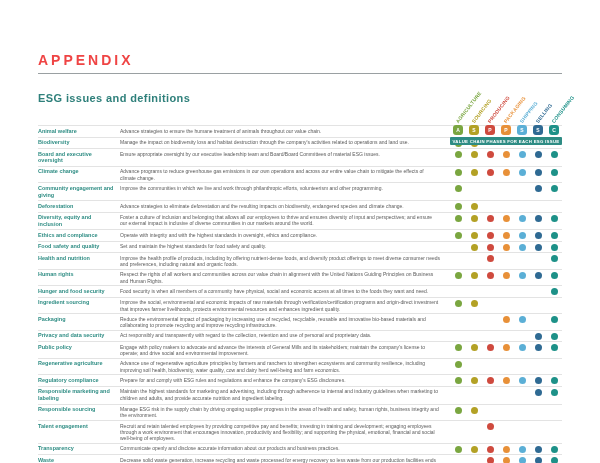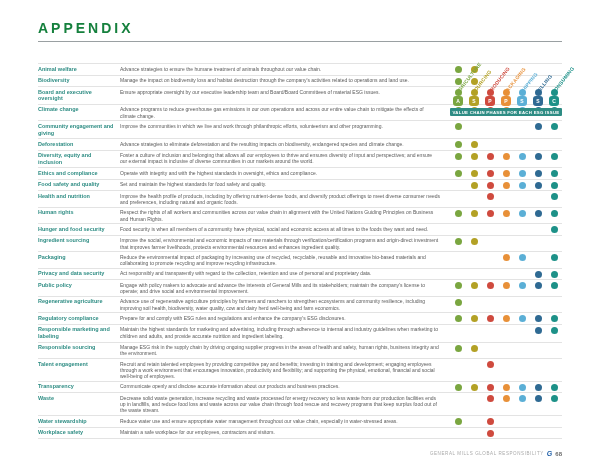--- a/index.html
+++ b/index.html
@@ -11,21 +11,22 @@
     overflow:hidden;
     position:relative;
   }
   .page { width:600px; height:463px; padding:0 38px; position:relative; }
 
   .appendix-title {
     padding-top:20px;
     font-size:14px;
     font-weight:700;
     letter-spacing:3px;
-    color:#15803d;
+    color:#ef4444;
+    margin-top:32px;
   }
   .top-rule { border:none; border-top:1px solid #9aa0a2; margin-top:5px; }
 
   .content { position:relative; }
 
   .section-title {
     margin-top:18px;
     font-size:11px;
     font-weight:700;
     letter-spacing:0.4px;
@@ -116,20 +117,21 @@
           <div class="vc-icon" style="background: rgb(179, 161, 37);">S</div>
           <div class="vc-icon" style="background: rgb(207, 74, 62);">P</div>
           <div class="vc-icon" style="background: rgb(232, 144, 56);">P</div>
           <div class="vc-icon" style="background: rgb(91, 175, 214);">S</div>
           <div class="vc-icon" style="background: rgb(47, 106, 147);">S</div>
           <div class="vc-icon" style="background: rgb(29, 145, 136);">C</div>
         </div>
       <div class="vc-banner">VALUE CHAIN PHASES FOR EACH ESG ISSUE</div>
     </div>
 
+    <div class="section-title">ESG issues and definitions</div>
 
     <div class="esg-table" id="esg-table">
         <div class="esg-row">
           <div class="esg-issue">Animal welfare</div>
           <div class="esg-def">Advance strategies to ensure the humane treatment of animals throughout our value chain.</div>
           <div class="esg-dots">
             <div class="dot-cell">
               <div class="dot" style="background: rgb(122, 166, 64);"></div>
             </div>
             <div class="dot-cell">

